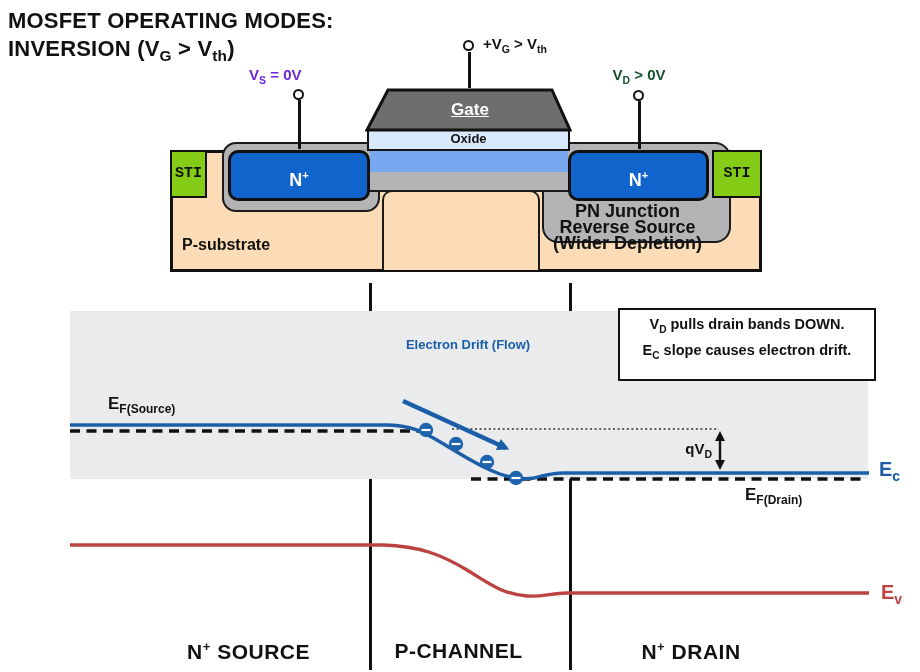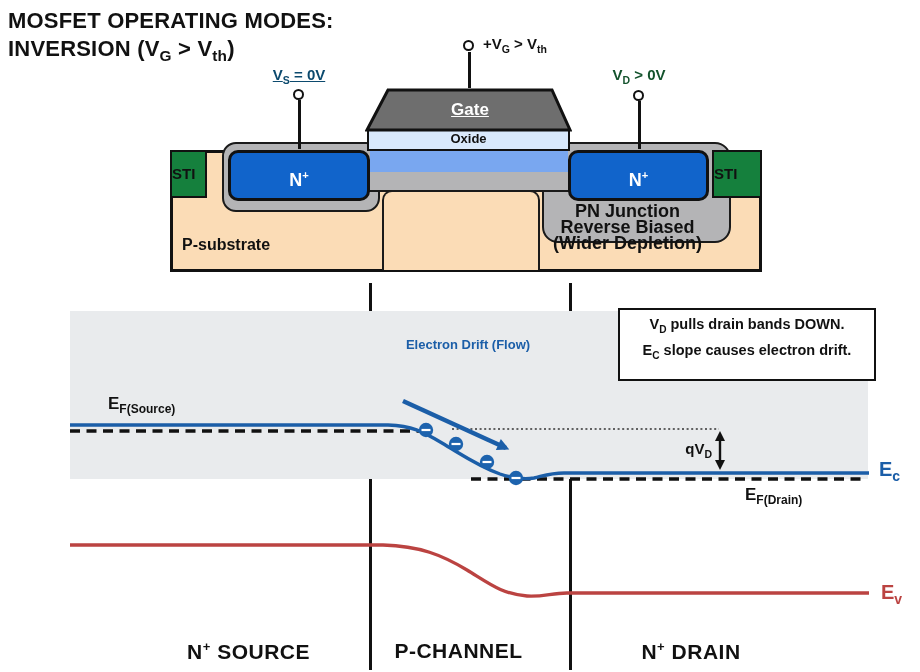--- a/index.html
+++ b/index.html
@@ -30,42 +30,42 @@
   .substrate-bump { left: 382px; top: 190px; width: 158px; height: 80px;
                background: #FBDCB6; border: 2.5px solid #1a1a1a; border-bottom: none;
                border-radius: 10px 10px 0 0; z-index: 4; }
   .inversion-layer { left: 370px; top: 150px; width: 198px; height: 22px;
                background: #79A7F0; z-index: 5; }
   .nplus { background: #1164CB; border: 3px solid #111; border-radius: 10px;
                color: #fff; font-size: 18px; font-weight: bold; text-align: center;
                line-height: 45px; z-index: 6; }
   .nplus-source { left: 228px; top: 150px; width: 142px; height: 51px; }
   .nplus-drain  { left: 568px; top: 150px; width: 141px; height: 51px; }
-  .sti { background: #15803d; border: 2.5px solid #111; font-size: 15px; font-weight: bold;
-         line-height: 43px; z-index: 7; }
+  .sti { background: #84cc16; border: 2.5px solid #111; font-size: 15px; font-weight: bold;
+         text-align: center; line-height: 43px; z-index: 7; font-family: Liberation Mono, monospace; }
   .sti-left  { left: 170px; top: 150px; width: 37px; height: 48px; }
   .sti-right { left: 712px; top: 150px; width: 50px; height: 48px; }
   .oxide { left: 367px; top: 128px; width: 203px; height: 23px; background: #D9E9FC;
            border: 2.5px solid #111; text-align: center; font-size: 13px; font-weight: bold;
            line-height: 18px; z-index: 7; }
   .gate-svg { left: 365px; top: 85px; z-index: 7; }
   .gate-label { left: 390px; top: 100px; width: 160px; text-align: center; color: #fff;
                 font-size: 17px; font-weight: bold; z-index: 8; text-decoration: underline; }
   .substrate-label { left: 182px; top: 236px; font-size: 16px; font-weight: bold; z-index: 9; }
   .depletion-note { left: 544px; top: 203px; width: 167px; text-align: center;
                     font-size: 18px; font-weight: bold; line-height: 16px; z-index: 9; }
 
   
   .tline { width: 2.5px; background: #111; z-index: 9; }
   .tcircle { width: 11px; height: 11px; border: 2.5px solid #111; border-radius: 50%;
              background: #fff; z-index: 9; }
   .tlabel { font-size: 15px; font-weight: bold; z-index: 9; }
   .src-line { left: 298px; top: 100px; height: 49px; }
   .src-circ { left: 293px; top: 89px; }
-  .src-lab  { left: 249px; top: 66px; width: 100px; text-align: center; color: #0c4a6e; text-decoration: underline; }
+  .src-lab  { left: 249px; top: 66px; width: 100px; text-align: left; color: #6d28d9; }
   .gat-line { left: 468px; top: 52px; height: 36px; }
   .gat-circ { left: 463px; top: 40px; }
   .gat-lab  { left: 483px; top: 35px; width: 130px; color: #111; }
   .drn-line { left: 638px; top: 101px; height: 48px; }
   .drn-circ { left: 633px; top: 90px; }
   .drn-lab  { left: 589px; top: 66px; width: 100px; text-align: center; color: #14532d; }
 
   
   .vtick { width: 2.5px; background: #111; z-index: 2; }
   .tick-src-top { left: 369px; top: 283px; height: 28px; }
@@ -117,21 +117,21 @@
   <div class="abs oxide">Oxide</div>
 
   <svg class="abs gate-svg" width="207" height="47">
     <polygon points="2,45 23,5 187,5 205,45" fill="#6E6E6E" stroke="#111" stroke-width="3"></polygon>
   </svg>
   <div class="abs gate-label">Gate</div>
 
   <div class="abs substrate-label">P-substrate</div>
   <div class="abs depletion-note">
     <div>PN Junction</div>
-    <div>Reverse Biased</div>
+    <div>Reverse Source</div>
     <div>(Wider Depletion)</div>
   </div>
 
   <div class="abs tline src-line"></div>
   <div class="abs tcircle src-circ"></div>
   <div class="abs tlabel src-lab">V<sub>S</sub> = 0V</div>
 
   <div class="abs tline gat-line"></div>
   <div class="abs tcircle gat-circ"></div>
   <div class="abs tlabel gat-lab">+V<sub>G</sub> &gt; V<sub>th</sub></div>

